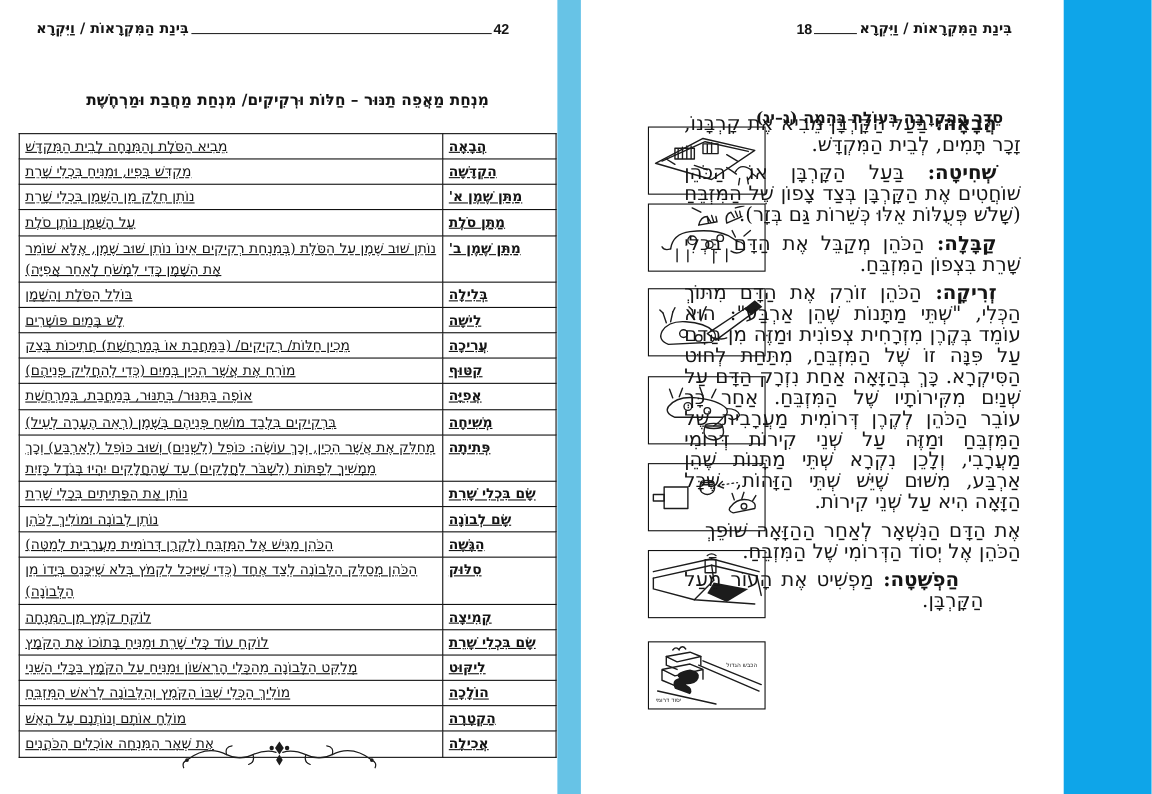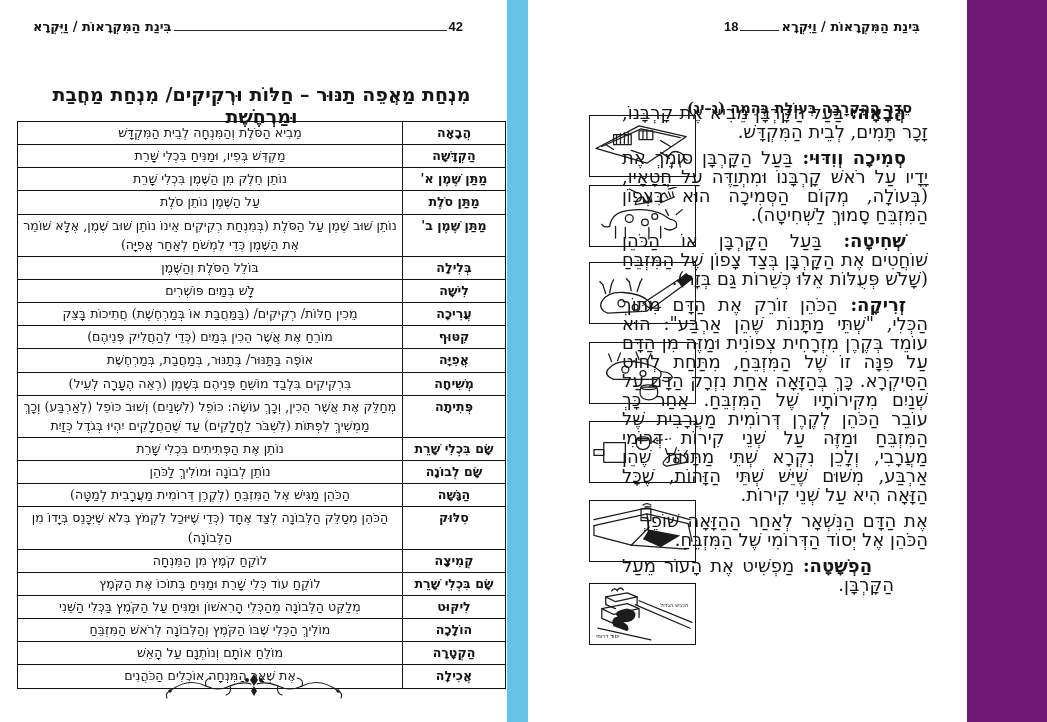--- a/index.html
+++ b/index.html
@@ -1,37 +1,37 @@
 <!DOCTYPE html>
 <html><head>
 <meta charset="utf-8">
 <style>
   html,body{margin:0;padding:0;background:#fff;}
-  .canvas{position:relative;width:1047px;height:722px;background:#701a75;overflow:hidden;
+  .canvas{position:relative;width:1047px;height:722px;background:#0ea5e9;overflow:hidden;
           font-family:"DejaVu Serif","DejaVu Sans",sans-serif;color:#151515;}
   .gutter{position:absolute;left:507px;top:0;width:21px;height:722px;}
   .page{position:absolute;top:0;height:722px;background:#fff;}
   .left-page{left:0;width:507px;}
   .right-page{left:528px;width:439px;}
 
   
   .pg-header{position:absolute;display:flex;align-items:flex-end;font-size:13px;font-weight:bold;direction:ltr;}
   .pg-header .hdr-rule{flex:1;border-bottom:1.3px solid #2a2a2a;margin:0 2px 3px 2px;height:1px;}
   .pg-header .hdr-title{white-space:nowrap;direction:rtl;}
   .pg-header .hdr-num{font-family:Liberation Sans, sans-serif;}
   .lp-header{left:33px;right:44px;top:19px;}
   .rp-header{left:196px;right:47px;top:19px;}
 
   
   .lp-title{position:absolute;top:83px;left:17px;width:489px;text-align:center;
-            font-size:19px;font-weight:bold;direction:rtl;margin:0;}
+            font-size:14px;font-weight:bold;direction:rtl;margin:0;}
   table.steps{position:absolute;top:121px;left:17px;width:489px;border-collapse:collapse;
               direction:rtl;font-size:12.6px;table-layout:auto;}
   table.steps td{border:1.3px solid #111;padding:1px 5px 2px 5px;line-height:1.52;
-                 vertical-align:top;text-align:center;}
+                 vertical-align:top;text-align:left;text-decoration:underline;}
   td.term{width:92px;font-weight:bold;white-space:nowrap;}
   .ornament-wrap{position:absolute;left:0;top:671px;width:507px;text-align:center;}
 
   
   .rp-title{position:absolute;top:83px;right:39px;font-size:14.5px;font-weight:bold;
             direction:rtl;margin:16px;white-space:nowrap;}
   .text-col{position:absolute;top:103px;right:39px;width:306px;direction:rtl;
             text-align:justify;font-size:18px;line-height:19px;}
   .text-col p{margin:0 0 7px 0;text-indent:22px;}
   .text-col p.no-indent{text-indent:0;margin-left:19px;}
@@ -312,24 +312,24 @@
         </g>
         <path class="fillart" d="M36,24 q10,2 8,8 q-2,6 -12,6 q8,4 4,9 l-14,-5 q-4,-8 4,-10 q-6,-5 10,-8 z"></path>
         <text class="tinytxt" x="84" y="22" text-anchor="middle">הכבש הגדול</text>
         <text class="tinytxt" x="16" y="54" text-anchor="middle">יסוד דרומי</text>
       </svg>
     </div>
 
     <div class="text-col" id="text-col">
   <p><b class="lead">הֲבָאָה: </b><span class="body-text">בַּעַל הַקָּרְבָּן מֵבִיא אֶת קָרְבָּנוֹ, זָכָר תָּמִים, לְבֵית הַמִּקְדָּשׁ.</span></p>
 
-  <p><b class="lead">סְמִיכָה וְוִדּוּי: </b><span class="body-text">בַּעַל הַקָּרְבָּן סוֹמֵךְ אֶת יָדָיו עַל רֹאשׁ קָרְבָּנוֹ וּמִתְוַדֶּה עַל חֲטָאָיו, (בְּעוֹלָה, מְקוֹם הַסְּמִיכָה הוּא בִּצְפוֹן הַמִּזְבֵּחַ סָמוּךְ לַשְּׁחִיטָה).</span></p>
 
   <p><b class="lead">שְׁחִיטָה: </b><span class="body-text">בַּעַל הַקָּרְבָּן אוֹ הַכֹּהֵן שׁוֹחֲטִים אֶת הַקָּרְבָּן בְּצַד צָפוֹן שֶׁל הַמִּזְבֵּחַ (שָׁלֹשׁ פְּעֻלּוֹת אֵלּוּ כְּשֵׁרוֹת גַּם בְּזָר).</span></p>
 
+  <p><b class="lead">קַבָּלָה: </b><span class="body-text">הַכֹּהֵן מְקַבֵּל אֶת הַדָּם בִּכְלִי שָׁרֵת בִּצְפוֹן הַמִּזְבֵּחַ.</span></p>
 
 
   <p><b class="lead">זְרִיקָה: </b><span class="body-text">הַכֹּהֵן זוֹרֵק אֶת הַדָּם מִתּוֹךְ הַכְּלִי, "שְׁתֵּי מַתָּנוֹת שֶׁהֵן אַרְבַּע": הוּא עוֹמֵד בְּקֶרֶן מִזְרָחִית צְפוֹנִית וּמַזֶּה מִן הַדָּם עַל פִּנָּה זוֹ שֶׁל הַמִּזְבֵּחַ, מִתַּחַת לְחוּט הַסִּיקְרָא. כָּךְ בְּהַזָּאָה אַחַת נִזְרָק הַדָּם עַל שְׁנַיִם מִקִּירוֹתָיו שֶׁל הַמִּזְבֵּחַ. אַחַר כָּךְ עוֹבֵר הַכֹּהֵן לְקֶרֶן דְּרוֹמִית מַעֲרָבִית שֶׁל הַמִּזְבֵּחַ וּמַזֶּה עַל שְׁנֵי קִירוֹת דְּרוֹמִי מַעֲרָבִי, וְלָכֵן נִקְרָא שְׁתֵּי מַתָּנוֹת שֶׁהֵן אַרְבַּע, מִשּׁוּם שֶׁיֵּשׁ שְׁתֵּי הַזָּהוֹת, שֶׁכָּל הַזָּאָה הִיא עַל שְׁנֵי קִירוֹת.</span></p>
 
   <p class="no-indent"><b class="lead"></b><span class="body-text">אֶת הַדָּם הַנִּשְׁאָר לְאַחַר הַהַזָּאָה שׁוֹפֵךְ הַכֹּהֵן אֶל יְסוֹד הַדְּרוֹמִי שֶׁל הַמִּזְבֵּחַ.</span></p>
 
   <p class="extra-indent"><b class="lead">הַפְשָׁטָה: </b><span class="body-text">מַפְשִׁיט אֶת הָעוֹר מֵעַל הַקָּרְבָּן.</span></p>
 
 </div>
   </div>

